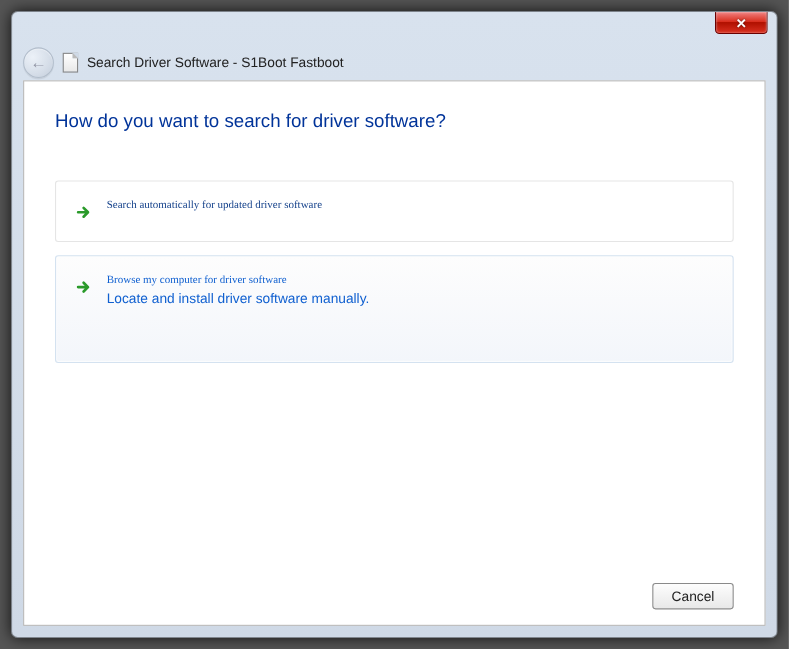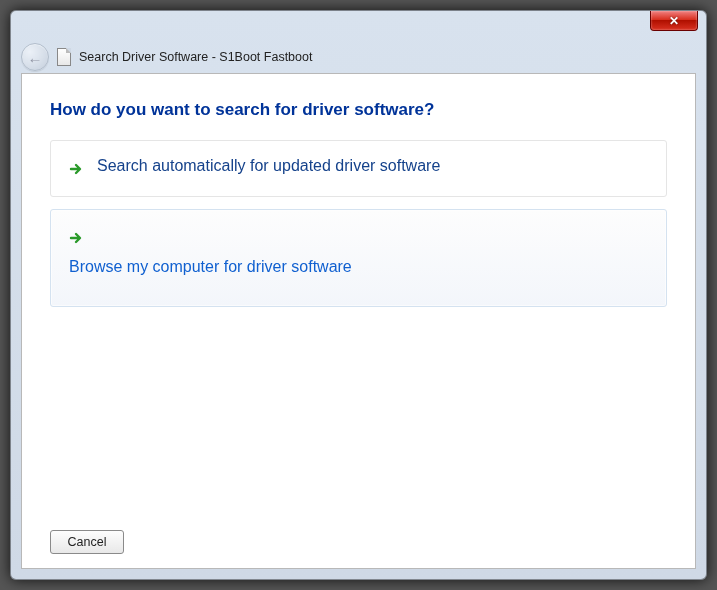--- a/index.html
+++ b/index.html
@@ -99,64 +99,65 @@
       background: #fff;
       margin: 0 10px 10px 10px;
       border: 1px solid #b8b8b8;
       padding: 26px 28px 14px 28px;
       display: flex;
       flex-direction: column;
     }
     .heading {
       color: #003399;
       font-size: 17px;
-      font-weight: bold;
-      margin-bottom: 20px;
+      font-weight: normal;
+      margin-bottom: 44px;
     }
     .option {
       border: 1px solid #e5e5e5;
       border-radius: 3px;
       padding: 16px 18px 18px 18px;
       margin-bottom: 12px;
       display: flex;
       gap: 12px;
       cursor: pointer;
     }
     .option.hover {
       background: linear-gradient(to bottom, #fdfdfd, #f3f6fb);
       border-color: #d4e2f0;
       box-shadow: inset 0 0 0 1px rgba(255,255,255,0.6);
-      flex-direction: column;
     }
     .option-arrow {
       width: 16px;
       height: 16px;
       flex-shrink: 0;
       margin-top: 4px;
       position: relative;
     }
     .option-arrow svg { display: block; }
     .option-body { flex: 1; }
     .option-title {
       color: #15428b;
-      font-size: 16px;
+      font-size: 10px;
       margin-bottom: 3px;
       font-weight: normal;
+      font-family: Liberation Serif, serif;
     }
     .option.hover .option-title { color: #1060d0; }
     .option-desc {
       color: #444;
       font-size: 12.5px;
       line-height: 1.38;
     }
     .option.hover .option-desc { color: #1060d0; }
     .option.tall { min-height: 98px; }
     .footer {
       margin-top: auto;
       display: flex;
+      justify-content: flex-end;
       padding-top: 10px;
     }
     .cancel-btn {
       min-width: 74px;
       height: 24px;
       background: linear-gradient(to bottom, #fdfdfd, #e8e8e8);
       border: 1px solid #8a8a8a;
       border-radius: 3px;
       font-size: 12.5px;
       color: #222;
@@ -201,20 +202,21 @@
     </div>
 
     <div class="option hover tall">
       <div class="option-arrow">
         <svg width="16" height="16" viewBox="0 0 16 16">
           <path d="M2 8 L10 8 M7 4 L11 8 L7 12" stroke="#2a9a2a" stroke-width="2.4" fill="none" stroke-linecap="round" stroke-linejoin="round"></path>
         </svg>
       </div>
       <div class="option-body">
         <div class="option-title">Browse my computer for driver software</div>
+        <div class="option-desc">Locate and install driver software manually.</div>
       </div>
     </div>
 
     <div class="footer">
       <button class="cancel-btn">Cancel</button>
     </div>
   </div>
 
 </div>
 

